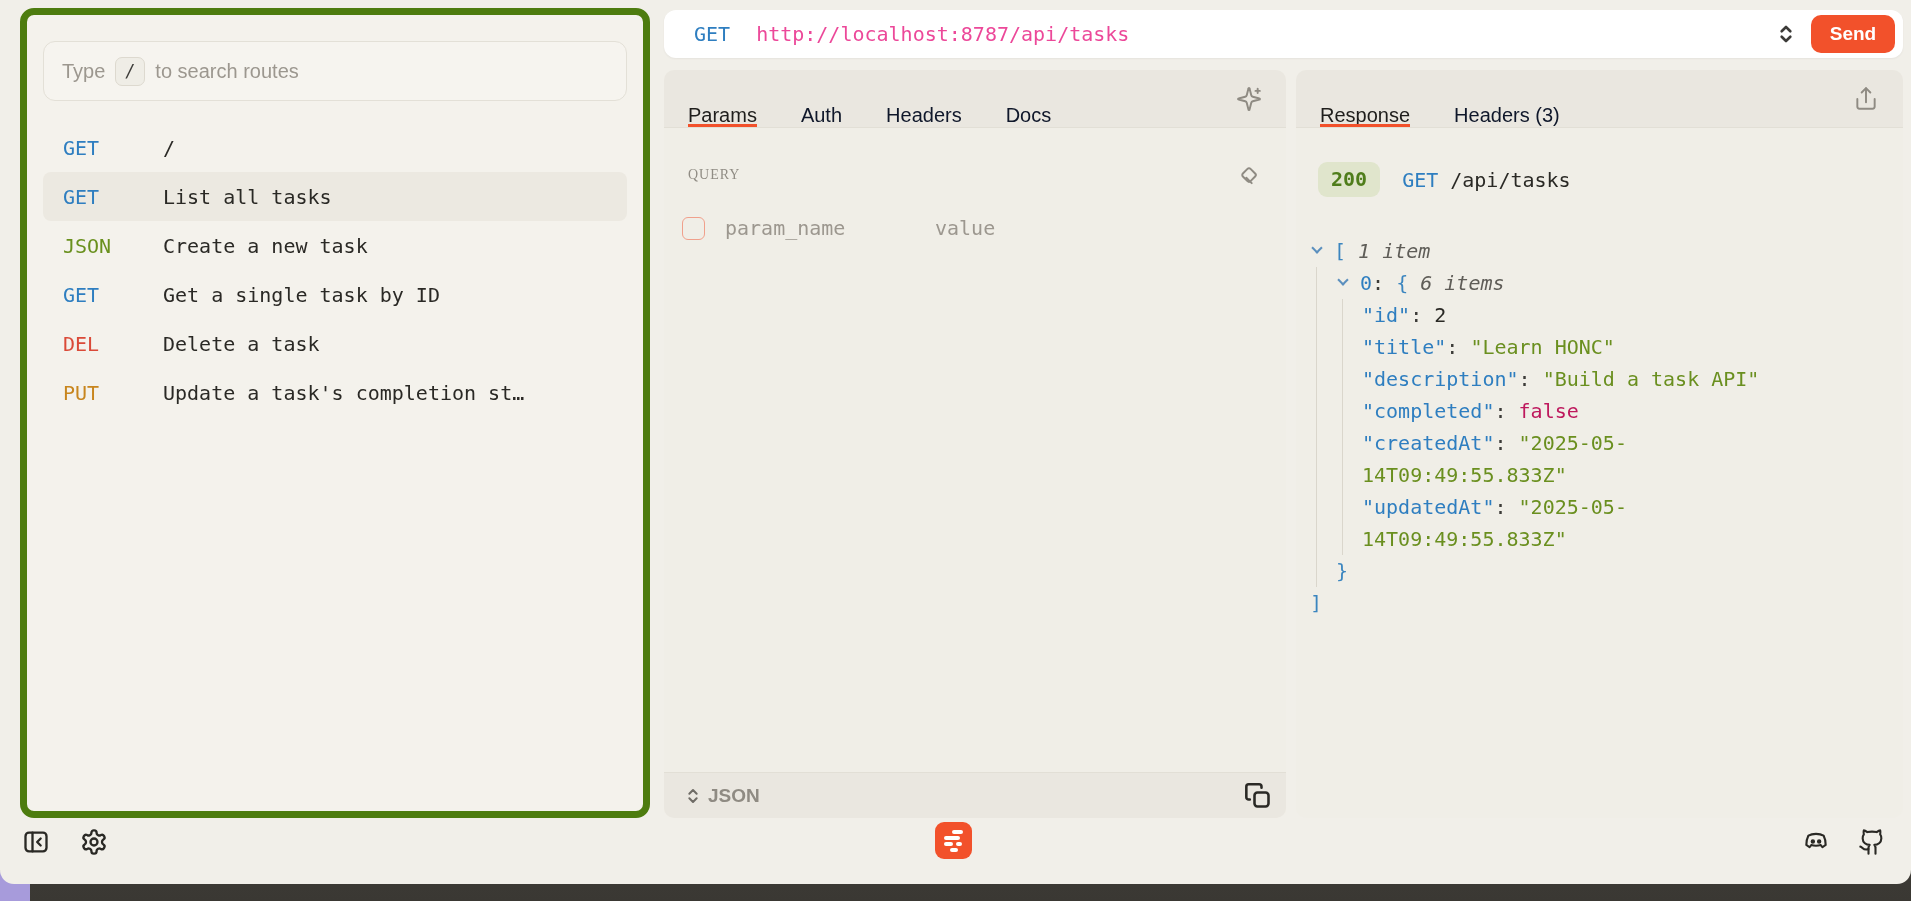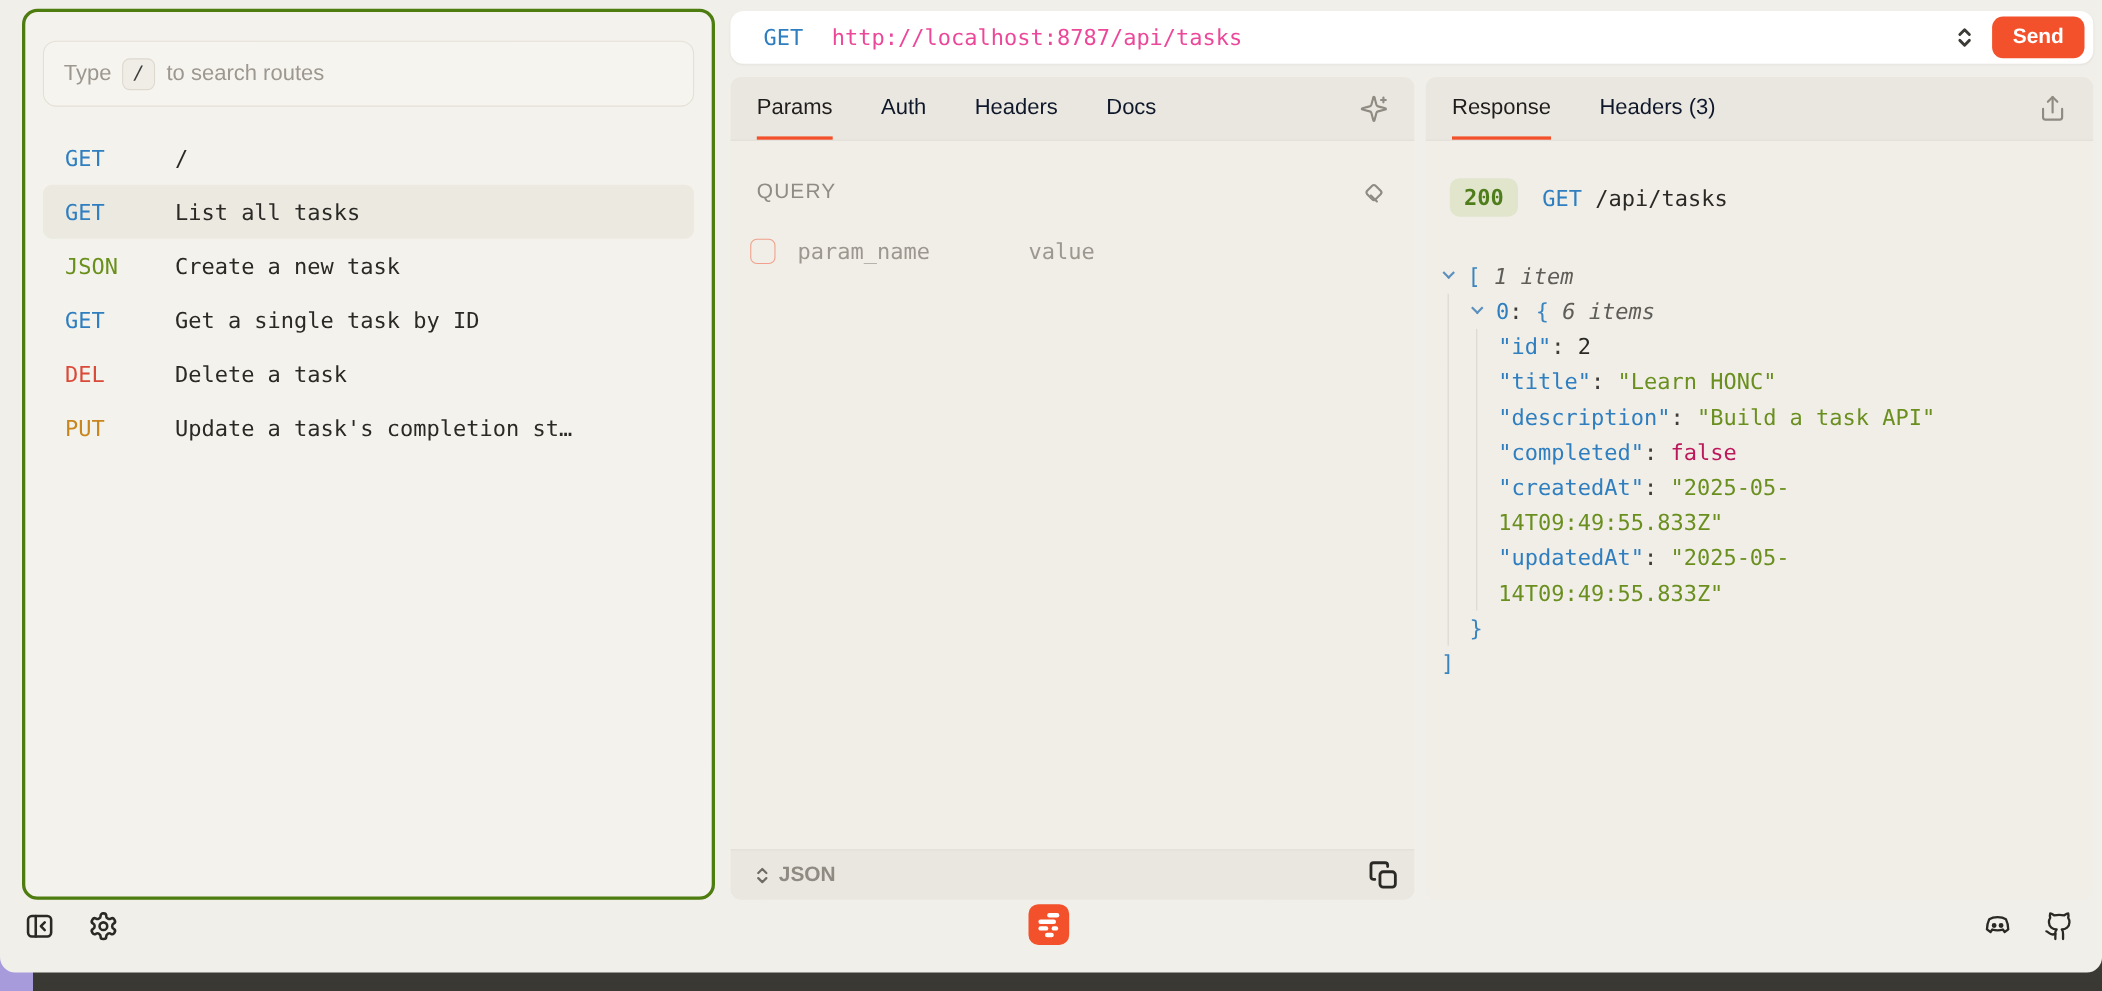--- a/index.html
+++ b/index.html
@@ -8,21 +8,21 @@
   .mono { font-family:"DejaVu Sans Mono", monospace; }
 
   .desktop { position:absolute; inset:0; background:linear-gradient(#77756F, #3A3833); }
   .corner-purple { position:absolute; left:0; bottom:0; width:30px; height:30px; background:#A79BDB; }
 
   .window { position:absolute; left:0; top:0; width:1911px; height:884px;
             background:#F1EFE9; border-radius:0 0 14px 14px; overflow:hidden; }
 
   
   .sidebar { position:absolute; left:20px; top:8px; width:630px; height:810px;
-             background:#F4F2EC; border:3px solid #4d7c0f; border-radius:14px; }
+             background:#F4F2EC; border:7px solid #4d7c0f; border-radius:14px; }
   .search { margin:26px 16px 0; height:60px; border:1px solid #E3E0D7; border-radius:12px;
             background:#F6F4EF; display:flex; align-items:center; gap:10px; padding:0 18px;
             color:#9C978F; font-size:20px; cursor:text; }
   .kbd { display:inline-block; min-width:30px; text-align:center; padding:3px 8px 4px;
          border:1px solid #DDD9CF; border-radius:7px; background:#EFEDE6; color:#3C3B38;
          font-family:"DejaVu Sans Mono", monospace; font-size:17px; font-style:italic; }
   .routes { margin:22px 16px 0; }
   .route { height:49px; display:flex; align-items:center; padding:0 20px; border-radius:8px;
            font-family:"DejaVu Sans Mono", monospace; font-size:20px; cursor:pointer; }
   .route.active { background:#ECE9E1; }
@@ -45,29 +45,29 @@
   .send { width:84px; height:38px; margin-right:8px; border:none; border-radius:10px;
           background:#F2512B; color:#FFFFFF; font-family:"Liberation Sans", sans-serif;
           font-size:19px; font-weight:bold; cursor:pointer; }
 
   
   .panel { position:absolute; top:70px; height:748px; background:#F0EEE7; border-radius:10px; overflow:hidden; }
   .panel.request  { left:664px;  width:622px; }
   .panel.response { left:1296px; width:607px; }
   .panel-header { height:58px; background:#EAE7E0; border-bottom:1px solid #E2DFD6;
                   display:flex; align-items:stretch; padding:0 24px; }
-  .tabs { display:flex; gap:44px; }
+  .tabs { display:flex; gap:44px;align-items:flex-end; }
   .tab { display:flex; align-items:center; font-size:20px; color:#0f172a; position:relative; cursor:pointer; }
   .tab.active { color:#1F1E1C; }
   .tab.active::after { content:""; position:absolute; left:0; right:0; bottom:0; height:3px; background:#F2512B; }
   .header-icon { margin-left:auto; align-self:center; width:26px; height:26px; color:#8F8B83; cursor:pointer; }
 
   
   .query-head { display:flex; align-items:center; margin:34px 24px 0; color:#908C84; }
-  .query-label { font-family:Liberation Sans, sans-serif; font-size:19px; letter-spacing:1px; }
+  .query-label { font-family:Liberation Serif, serif; font-size:14px; letter-spacing:1px; }
   .eraser { margin-left:auto; width:26px; height:26px; color:#8F8B83; cursor:pointer; }
   .param-row { display:flex; align-items:center; margin:28px 18px 0; }
   .checkbox { width:23px; height:23px; border:1.5px solid #F0A08C; border-radius:6px; background:transparent; cursor:pointer; }
   .ghost-input { border:none; outline:none; background:transparent;
                  font-family:"DejaVu Sans Mono", monospace; font-size:20px; color:#2A2925; }
   .ghost-input::placeholder { color:#9C978F; }
   .ghost-input.pname { margin-left:20px; width:210px; }
   .ghost-input.pvalue { flex:1; }
   .panel-footer { position:absolute; left:0; right:0; bottom:0; height:46px; background:#EAE7E0;
                   border-top:1px solid #E2DFD6; display:flex; align-items:center; padding:0 14px 0 18px; }

